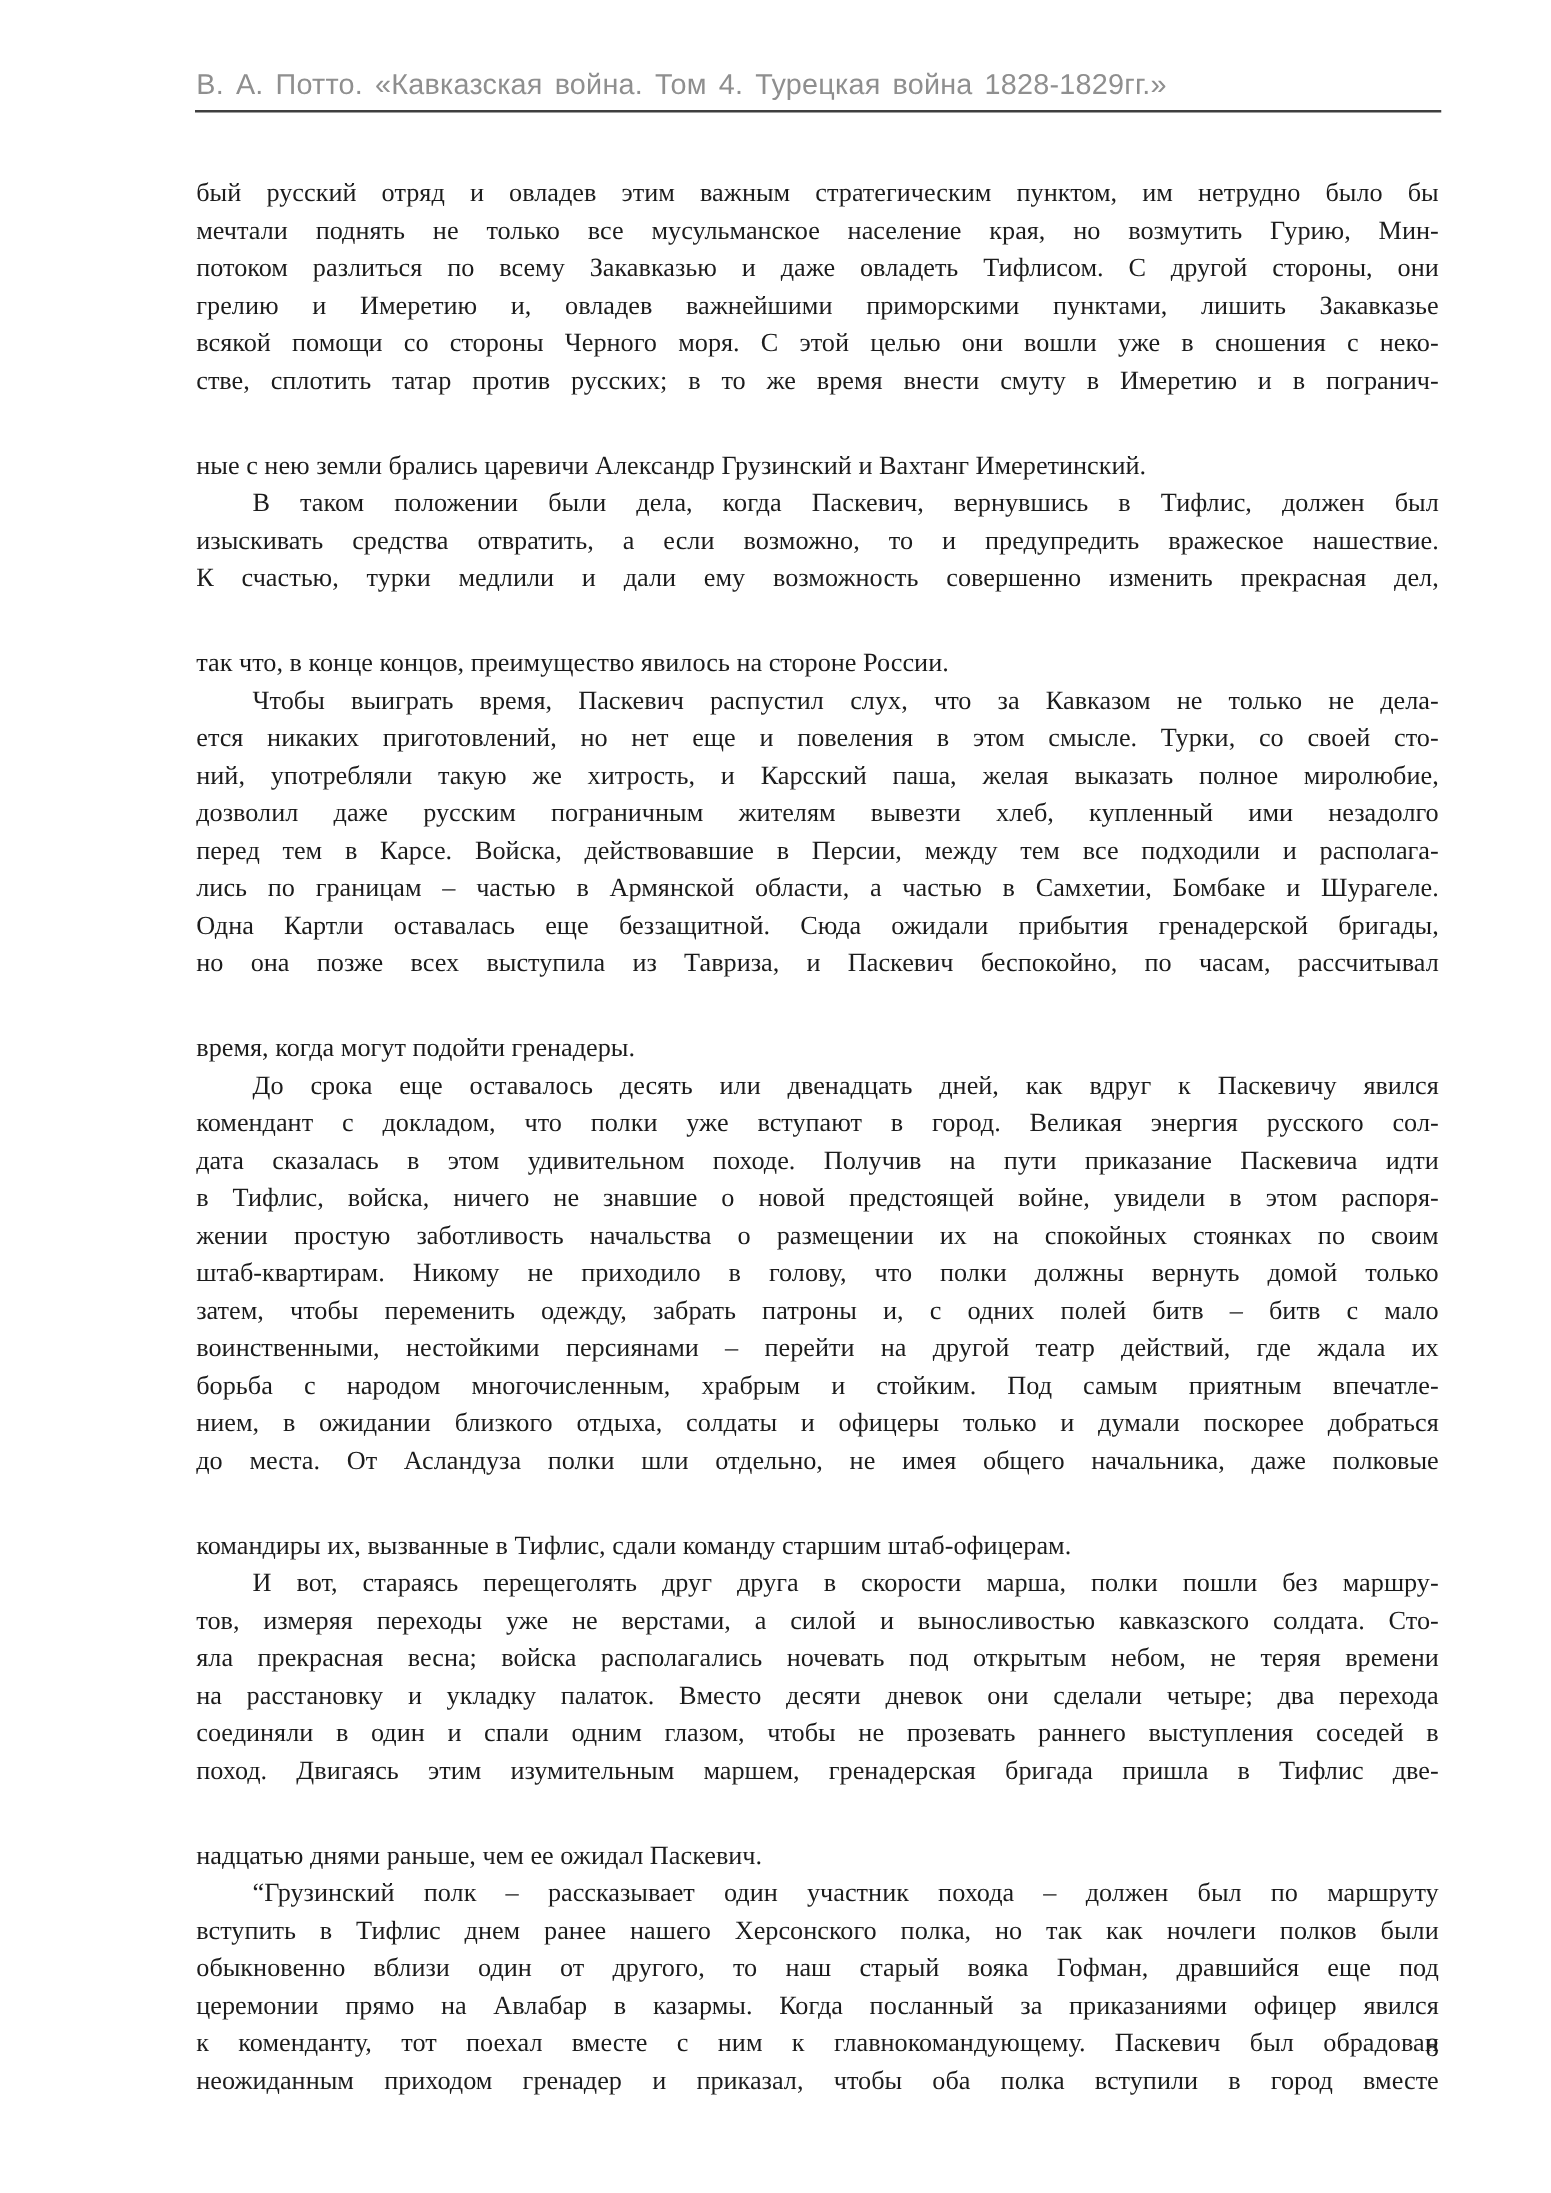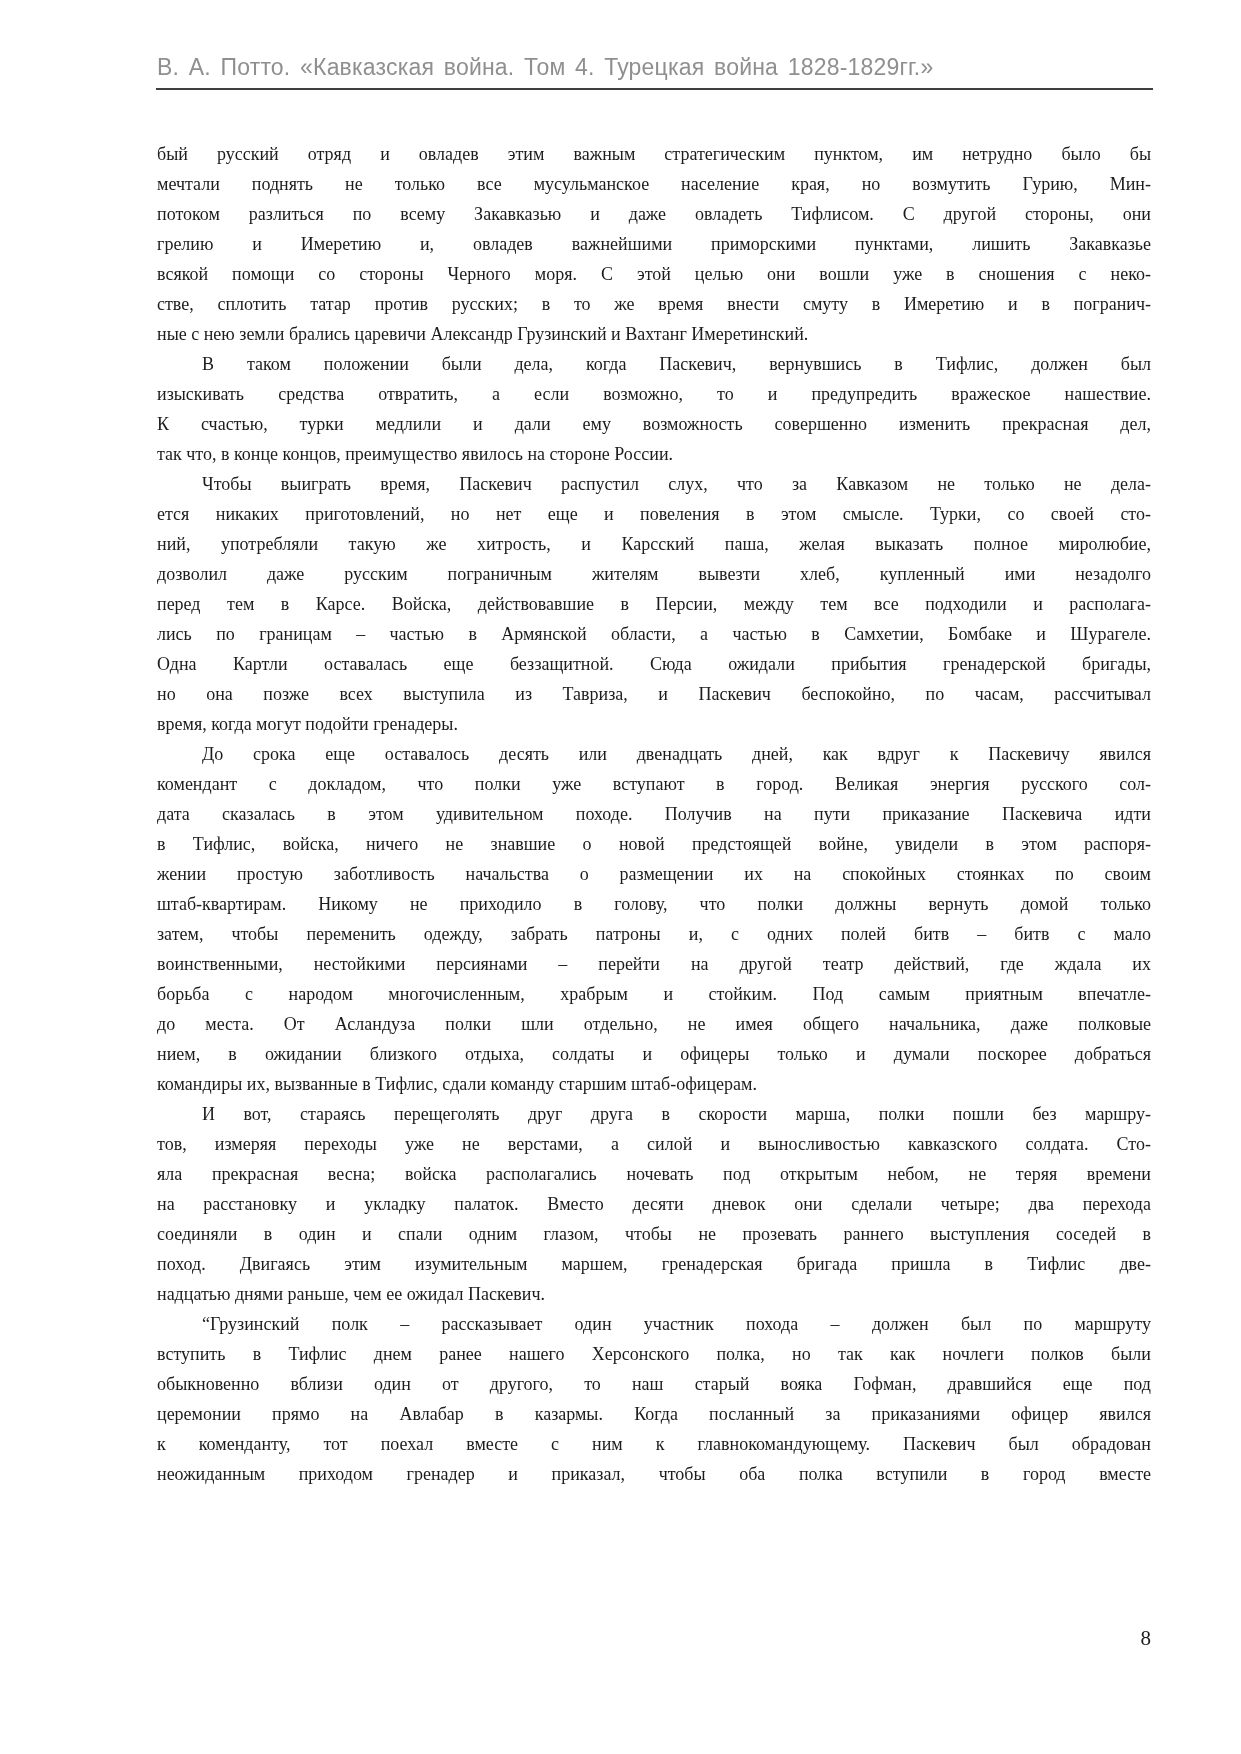--- a/index.html
+++ b/index.html
@@ -29,32 +29,32 @@
     top: 88px;
     width: 997px;
     height: 2px;
     background: #3f3f3f;
   }
   .body-text {
     position: absolute;
     left: 157px;
     top: 139px;
     width: 994px;
-    font-size: 18px;
+    font-size: 21px;
     color: #1c1c1c;
   }
   .line {
     height: 30px;
     line-height: 30px;
     text-align: justify;
     text-align-last: justify;
     white-space: nowrap;
   }
   .line.indent { text-indent: 45px; }
-  .line.end { text-align-last: left; }
+  .line.end { text-align-last: left; margin-top: 38px; }
   .page-number {
     position: absolute;
     left: 157px;
     top: 1626px;
     width: 994px;
     text-align: right;
     font-size: 21px;
     color: #1c1c1c;
   }
 </style>
@@ -87,22 +87,22 @@
       <div class="line end">время, когда могут подойти гренадеры.</div>
       <div class="line indent">До срока еще оставалось десять или двенадцать дней, как вдруг к Паскевичу явился</div>
       <div class="line">комендант с докладом, что полки уже вступают в город. Великая энергия русского сол-</div>
       <div class="line">дата сказалась в этом удивительном походе. Получив на пути приказание Паскевича идти</div>
       <div class="line">в Тифлис, войска, ничего не знавшие о новой предстоящей войне, увидели в этом распоря-</div>
       <div class="line">жении простую заботливость начальства о размещении их на спокойных стоянках по своим</div>
       <div class="line">штаб-квартирам. Никому не приходило в голову, что полки должны вернуть домой только</div>
       <div class="line">затем, чтобы переменить одежду, забрать патроны и, с одних полей битв – битв с мало</div>
       <div class="line">воинственными, нестойкими персиянами – перейти на другой театр действий, где ждала их</div>
       <div class="line">борьба с народом многочисленным, храбрым и стойким. Под самым приятным впечатле-</div>
+      <div class="line">нием, в ожидании близкого отдыха, солдаты и офицеры только и думали поскорее добраться</div>
       <div class="line">до места. От Асландуза полки шли отдельно, не имея общего начальника, даже полковые</div>
-      <div class="line">нием, в ожидании близкого отдыха, солдаты и офицеры только и думали поскорее добраться</div>
       <div class="line end">командиры их, вызванные в Тифлис, сдали команду старшим штаб-офицерам.</div>
       <div class="line indent">И вот, стараясь перещеголять друг друга в скорости марша, полки пошли без маршру-</div>
       <div class="line">тов, измеряя переходы уже не верстами, а силой и выносливостью кавказского солдата. Сто-</div>
       <div class="line">яла прекрасная весна; войска располагались ночевать под открытым небом, не теряя времени</div>
       <div class="line">на расстановку и укладку палаток. Вместо десяти дневок они сделали четыре; два перехода</div>
       <div class="line">соединяли в один и спали одним глазом, чтобы не прозевать раннего выступления соседей в</div>
       <div class="line">поход. Двигаясь этим изумительным маршем, гренадерская бригада пришла в Тифлис две-</div>
       <div class="line end">надцатью днями раньше, чем ее ожидал Паскевич.</div>
       <div class="line indent">“Грузинский полк – рассказывает один участник похода – должен был по маршруту</div>
       <div class="line">вступить в Тифлис днем ранее нашего Херсонского полка, но так как ночлеги полков были</div>

